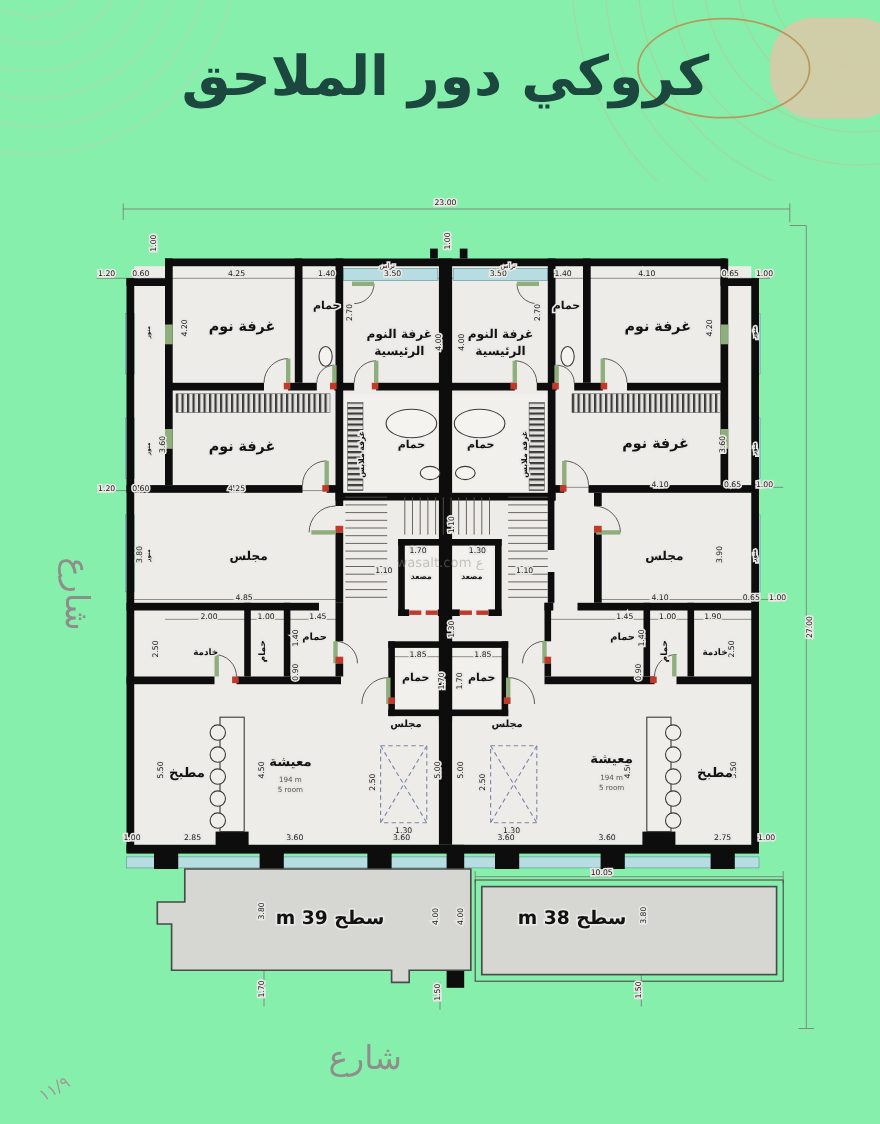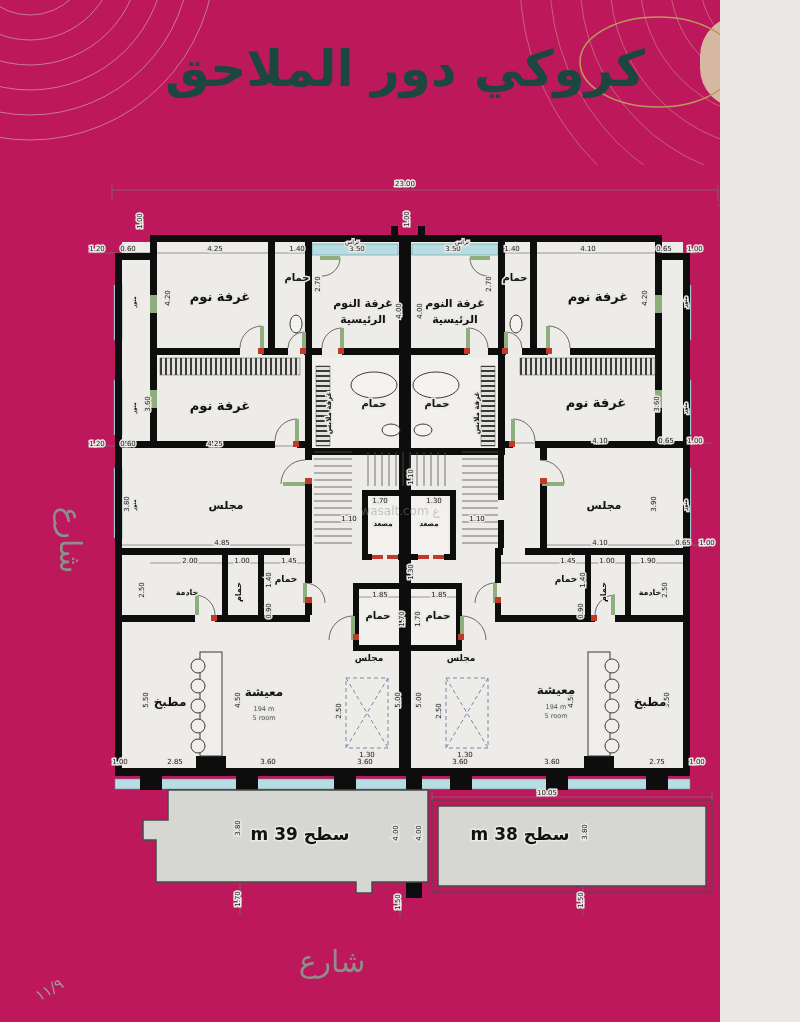--- a/index.html
+++ b/index.html
@@ -1,16 +1,16 @@
 <!DOCTYPE html>
 <html lang="ar"><head>
 <meta charset="utf-8">
 <style>
   html,body{margin:0;padding:0;background:#e9e8e5;}
-  .canvas{position:relative;width:720px;height:1022px;overflow:hidden;background:#be185d;}
+  .canvas{position:relative;width:800px;height:1022px;overflow:hidden;background:#86efac;}
   svg{position:absolute;left:0;top:0;}
   svg text{font-family:"DejaVu Sans", sans-serif;}
   .halo{paint-order:stroke;stroke:#e9e8e5;stroke-width:3px;}
 </style>
 </head>
 <body>
 
 <div class="canvas">
 <svg id="plan-svg" width="800" height="1022" viewBox="0 0 800 1022">
   <defs>

